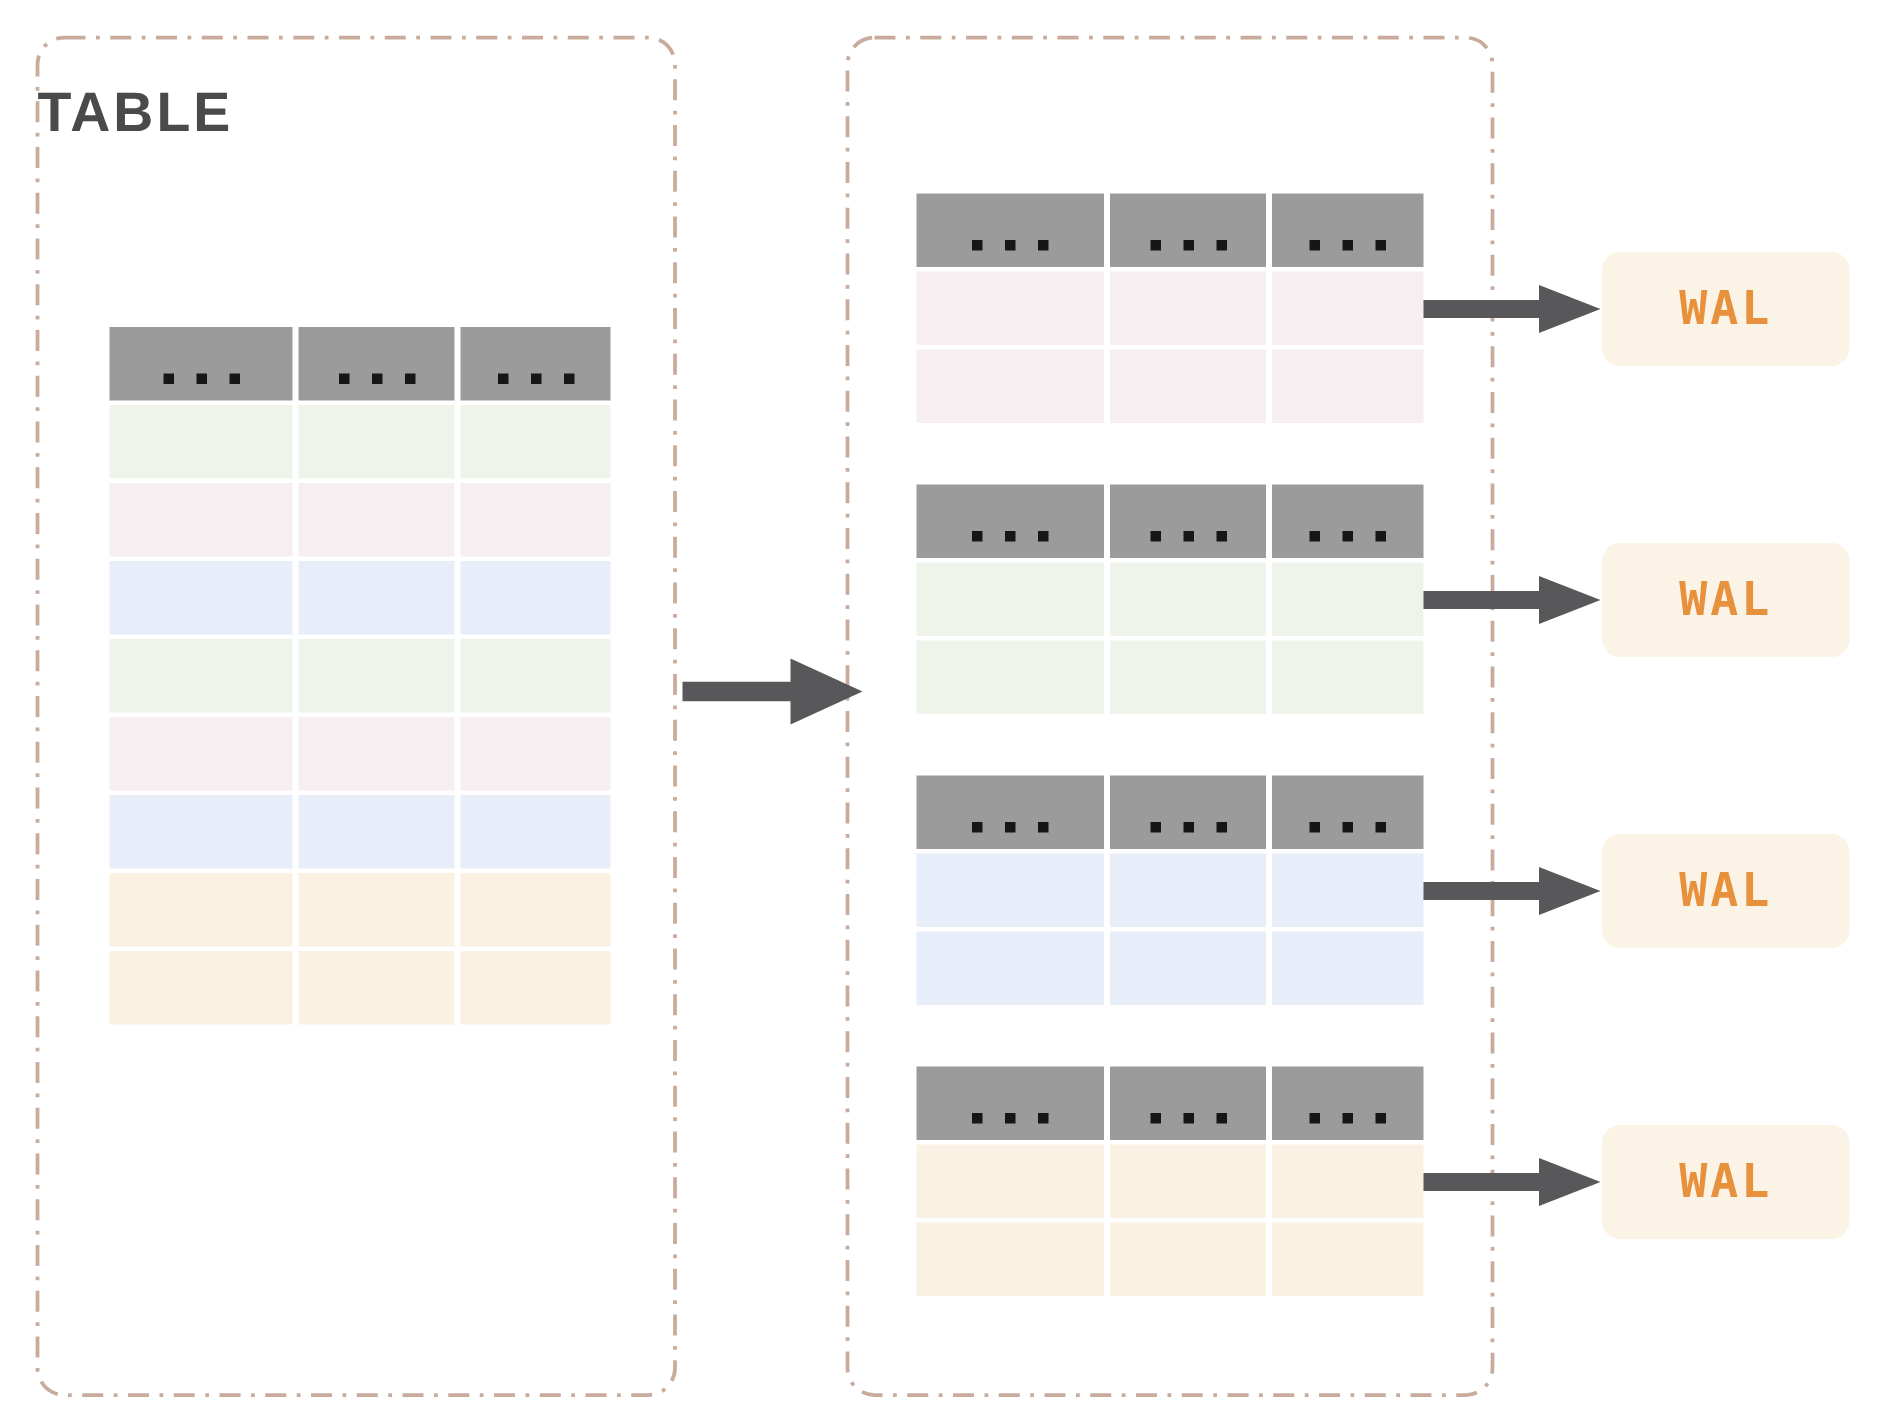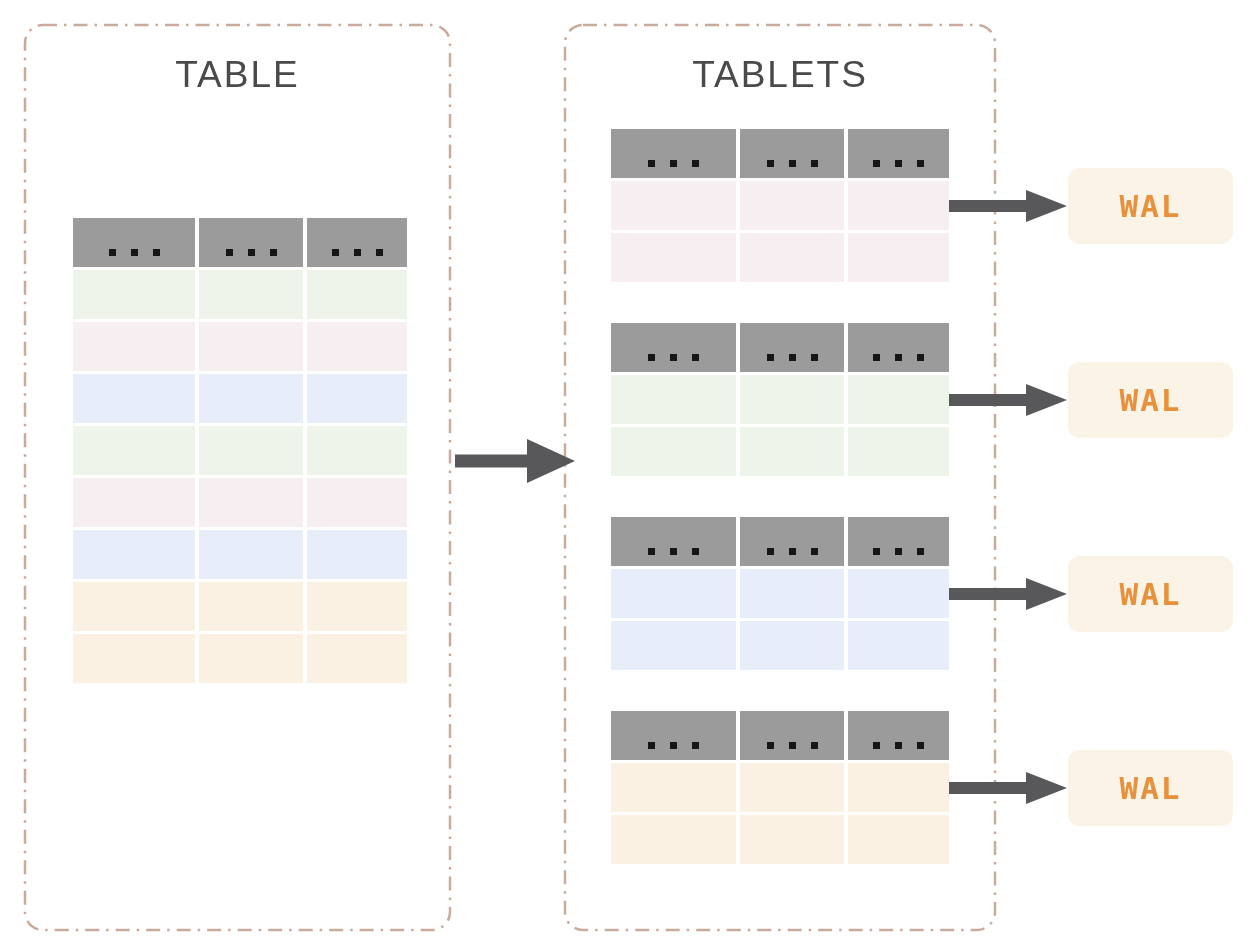--- a/index.html
+++ b/index.html
@@ -13,23 +13,22 @@
   }
   svg.overlay {
     position: absolute;
     left: 0; top: 0;
     width: 1258px; height: 952px;
     pointer-events: none;
   }
   .panel-title {
     position: absolute;
     top: 54px;
-    text-align: center;
     font-size: 37px;
-    font-weight: 400;
+    font-weight: 700;
     letter-spacing: 2px;
     color: var(--title-color, #4a4a4a);
   }
   #title-left  { left: 25px;  width: 425px; }
   #title-right { left: 565px; width: 430px; }
 
   .grid-table {
     position: absolute;
     display: grid;
     column-gap: 4px;
@@ -85,21 +84,20 @@
       <line x1="947" y1="400" x2="1028" y2="400" stroke="#58585a" stroke-width="12"></line>
       <polygon points="1026,384 1026,416 1067,400" fill="#58585a"></polygon>
       <line x1="947" y1="594" x2="1028" y2="594" stroke="#58585a" stroke-width="12"></line>
       <polygon points="1026,578 1026,610 1067,594" fill="#58585a"></polygon>
       <line x1="947" y1="788" x2="1028" y2="788" stroke="#58585a" stroke-width="12"></line>
       <polygon points="1026,772 1026,804 1067,788" fill="#58585a"></polygon>
     </svg>
 
   <div class="panel-title" id="title-left">TABLE</div>
 
-  <div class="panel-title" id="title-right">TABLETS</div>
 
   <div class="grid-table" id="big-table">
       <div class="cell header-cell" style="background: rgb(155, 155, 155);">
         <span class="dot"></span>
         <span class="dot"></span>
         <span class="dot"></span>
       </div>
       <div class="cell header-cell" style="background: rgb(155, 155, 155);">
         <span class="dot"></span>
         <span class="dot"></span>

